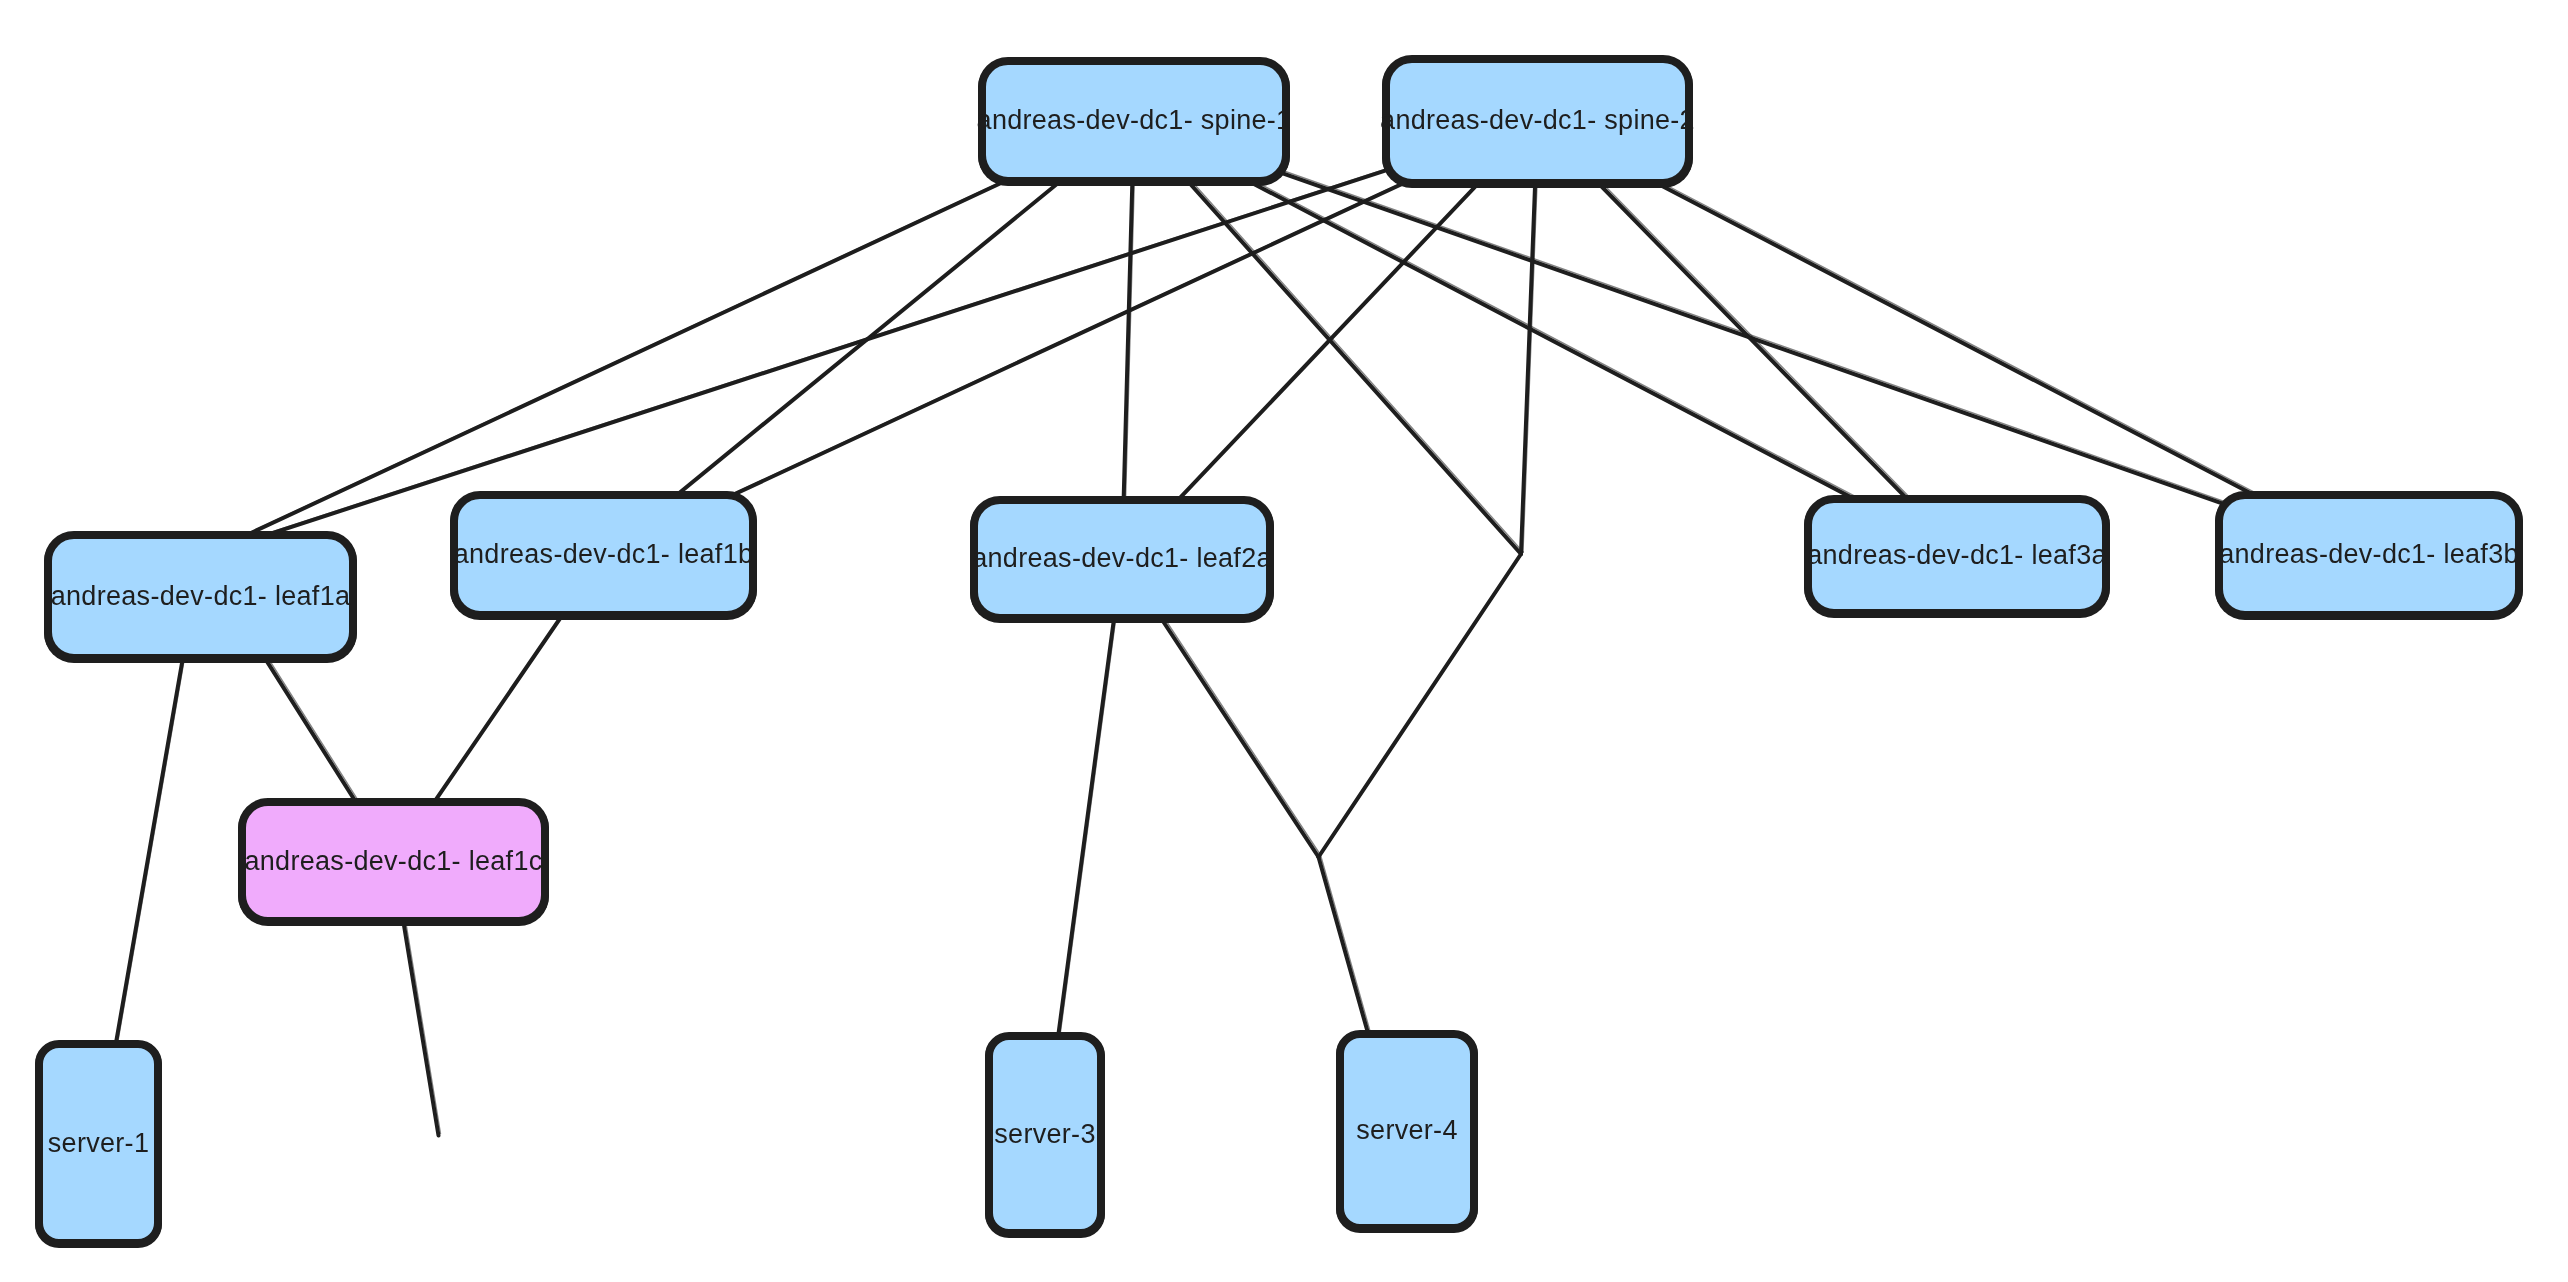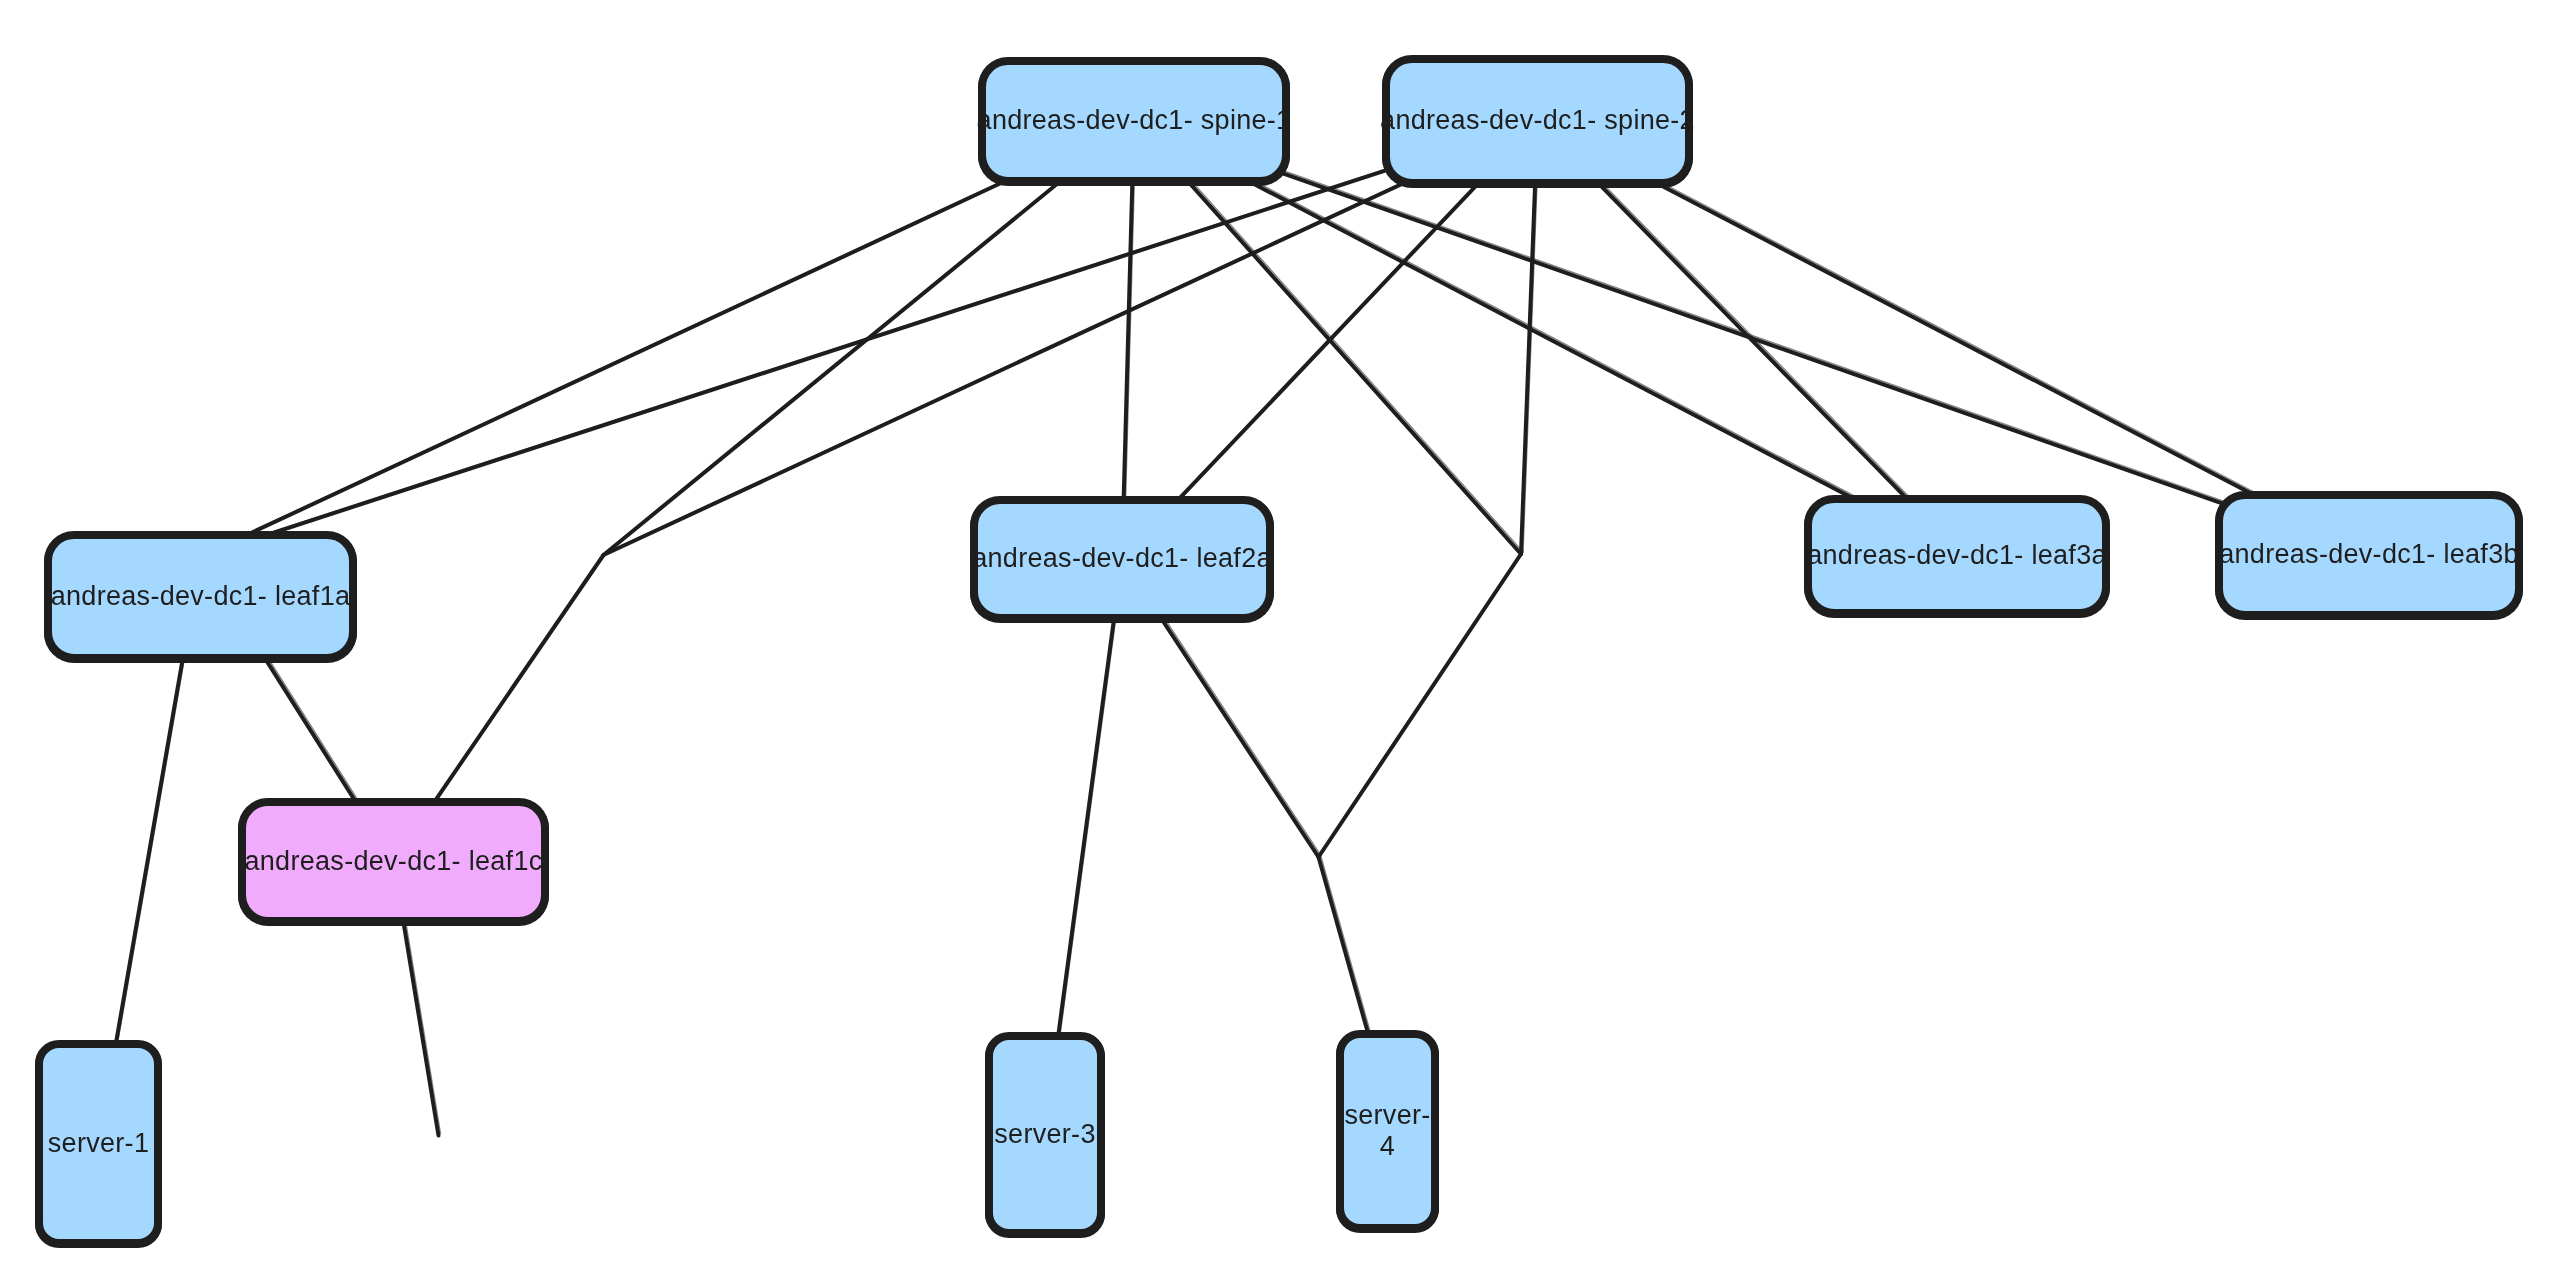--- a/index.html
+++ b/index.html
@@ -96,34 +96,37 @@
 
 <div class="node" style="left: 978px; top: 57px; width: 312px; height: 128px; background: rgb(165, 216, 255); border-color: rgb(30, 30, 30);">
       <span class="label">andreas-dev-dc1- spine-1</span>
     </div>
     <div class="node" style="left: 1382px; top: 55px; width: 311px; height: 132px; background: rgb(165, 216, 255); border-color: rgb(30, 30, 30);">
       <span class="label">andreas-dev-dc1- spine-2</span>
     </div>
     <div class="node" style="left: 44px; top: 491px; width: 313px; height: 131px; background: rgb(165, 216, 255); border-color: rgb(30, 30, 30); margin-top: 40px;">
       <span class="label">andreas-dev-dc1- leaf1a</span>
     </div>
+    <div class="node" style="left: 450px; top: 491px; width: 307px; height: 128px; background: rgb(165, 216, 255); border-color: rgb(30, 30, 30);">
+      <span class="label">andreas-dev-dc1- leaf1b</span>
+    </div>
     <div class="node" style="left: 970px; top: 496px; width: 304px; height: 126px; background: rgb(165, 216, 255); border-color: rgb(30, 30, 30);">
       <span class="label">andreas-dev-dc1- leaf2a</span>
     </div>
     <div class="node" style="left: 1804px; top: 495px; width: 306px; height: 122px; background: rgb(165, 216, 255); border-color: rgb(30, 30, 30);">
       <span class="label">andreas-dev-dc1- leaf3a</span>
     </div>
     <div class="node" style="left: 2215px; top: 491px; width: 308px; height: 128px; background: rgb(165, 216, 255); border-color: rgb(30, 30, 30);">
       <span class="label">andreas-dev-dc1- leaf3b</span>
     </div>
     <div class="node" style="left: 238px; top: 798px; width: 311px; height: 127px; background: #f0abfc; border-color: rgb(30, 30, 30);">
       <span class="label">andreas-dev-dc1- leaf1c</span>
     </div>
     <div class="node server" style="left: 35px; top: 1040px; width: 127px; height: 207px; background: rgb(165, 216, 255); border-color: rgb(30, 30, 30); border-radius: 24px;">
       <span class="label">server-1</span>
     </div>
     <div class="node server" style="left: 985px; top: 1032px; width: 120px; height: 205px; background: rgb(165, 216, 255); border-color: rgb(30, 30, 30); border-radius: 24px;">
       <span class="label">server-3</span>
     </div>
-    <div class="node server" style="left: 1336px; top: 1030px; width: 103px; height: 202px; background: rgb(165, 216, 255); border-color: rgb(30, 30, 30); border-radius: 24px;">
+    <div class="node server" style="left: 1336px; top: 1030px; width: 142px; height: 202px; background: rgb(165, 216, 255); border-color: rgb(30, 30, 30); border-radius: 24px;">
       <span class="label">server-4</span>
     </div>
   </div>
 
 </body></html>

